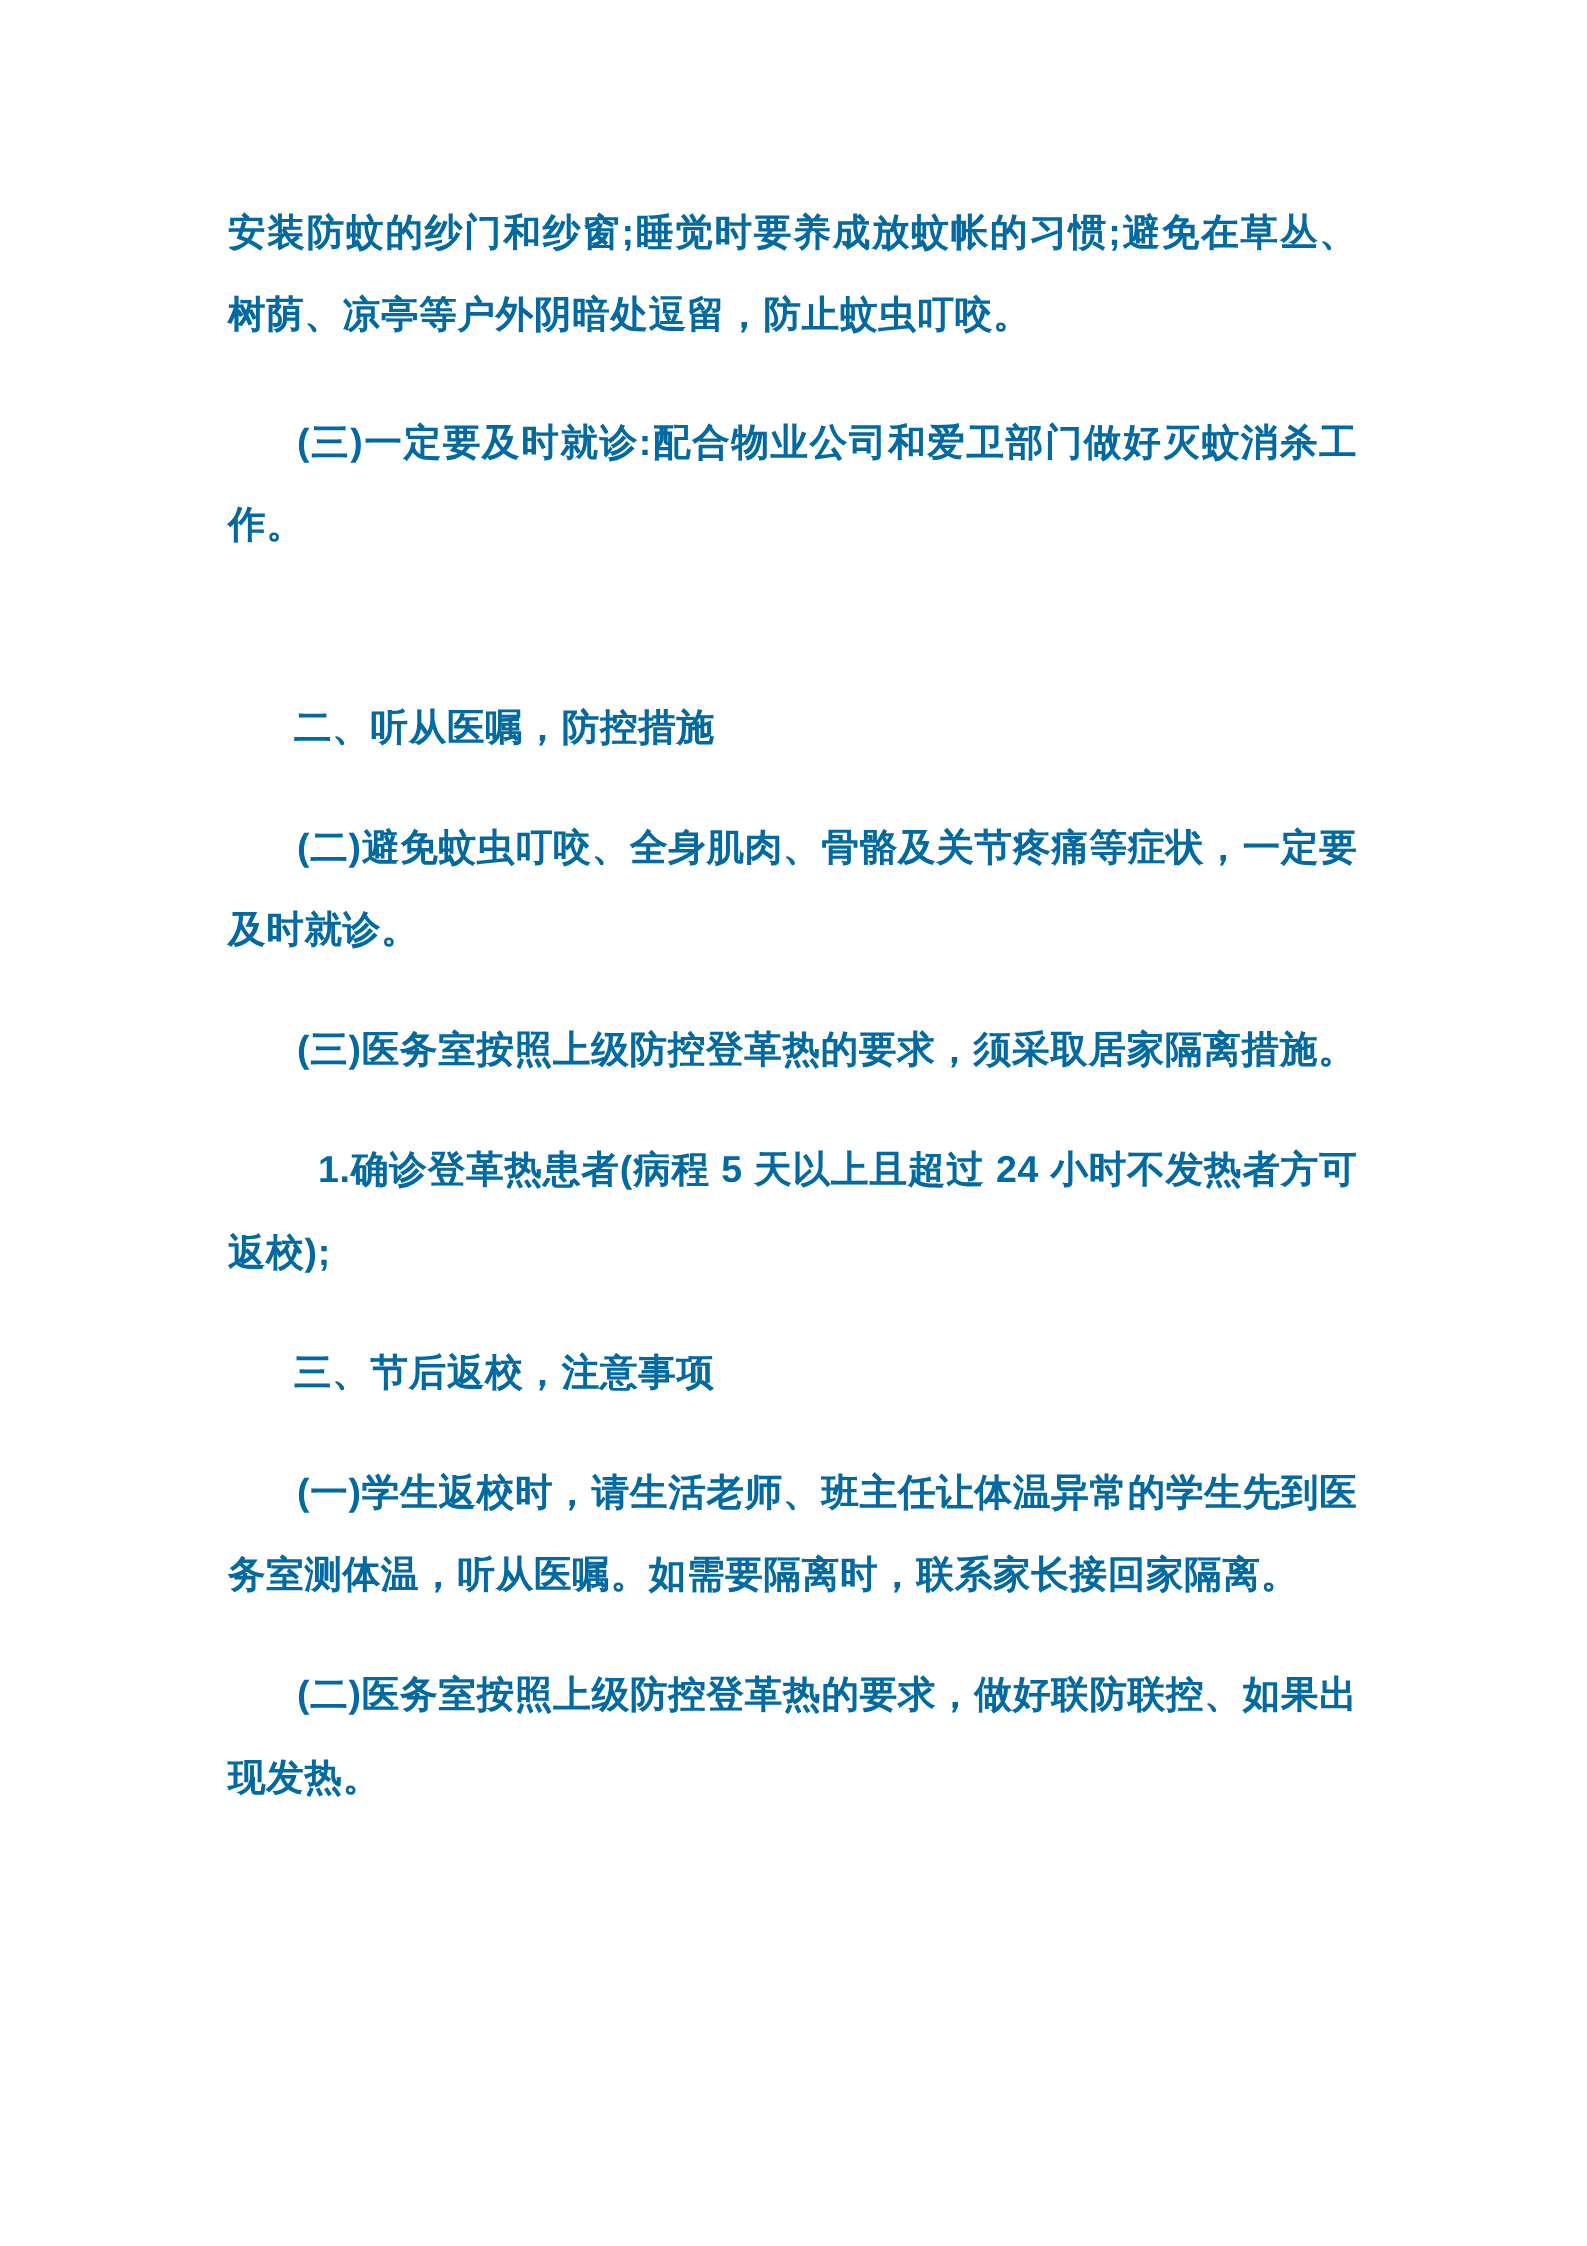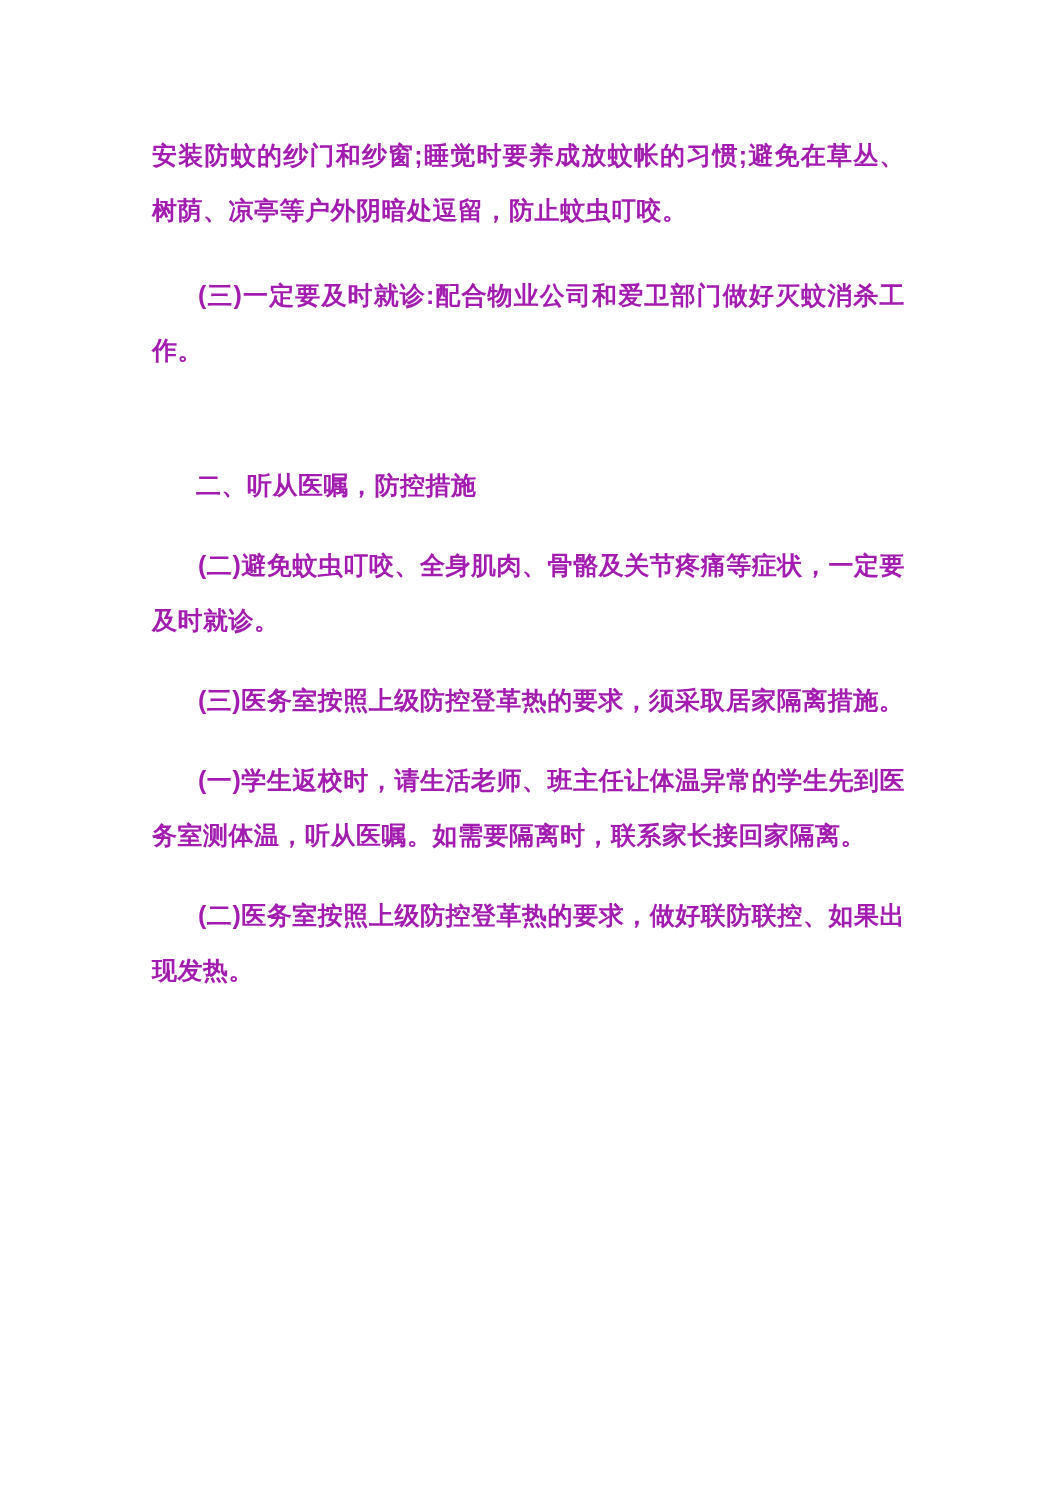--- a/index.html
+++ b/index.html
@@ -12,21 +12,21 @@
     width: 1058px;
     height: 1497px;
     margin: 0 auto;
     background: #ffffff;
     box-sizing: border-box;
     padding: 128px 153px 16px 152px;
     overflow: hidden;
     font-family: "Liberation Sans", "DejaVu Sans", sans-serif;
     font-size: 25px;
     line-height: 55px;
-    color: #a21caf;
+    color: #0369a1;
     font-weight: 600;
   }
   .page p {
     margin: 0 0 25px 0;
     text-align: justify;
     letter-spacing: 0.5px;
   }
   
   .p-continuation {
     text-indent: 0;
@@ -59,20 +59,22 @@
 
   <p class="p-body p-single">(三)一定要及时就诊:配合物业公司和爱卫部门做好灭蚊消杀工作。</p>
 
   <p class="p-heading gap-before">二、听从医嘱，防控措施</p>
 
 
   <p class="p-body">(二)避免蚊虫叮咬、全身肌肉、骨骼及关节疼痛等症状，一定要及时就诊。</p>
 
   <p class="p-body p-single">(三)医务室按照上级防控登革热的要求，须采取居家隔离措施。</p>
 
+  <p class="p-item">1.确诊登革热患者(病程 5 天以上且超过 24 小时不发热者方可返校);</p>
 
 
+  <p class="p-heading">三、节后返校，注意事项</p>
 
   <p class="p-body">(一)学生返校时，请生活老师、班主任让体温异常的学生先到医务室测体温，听从医嘱。如需要隔离时，联系家长接回家隔离。</p>
 
   <p class="p-body">(二)医务室按照上级防控登革热的要求，做好联防联控、如果出现发热。</p>
 
 </div>
 
 </body></html>

